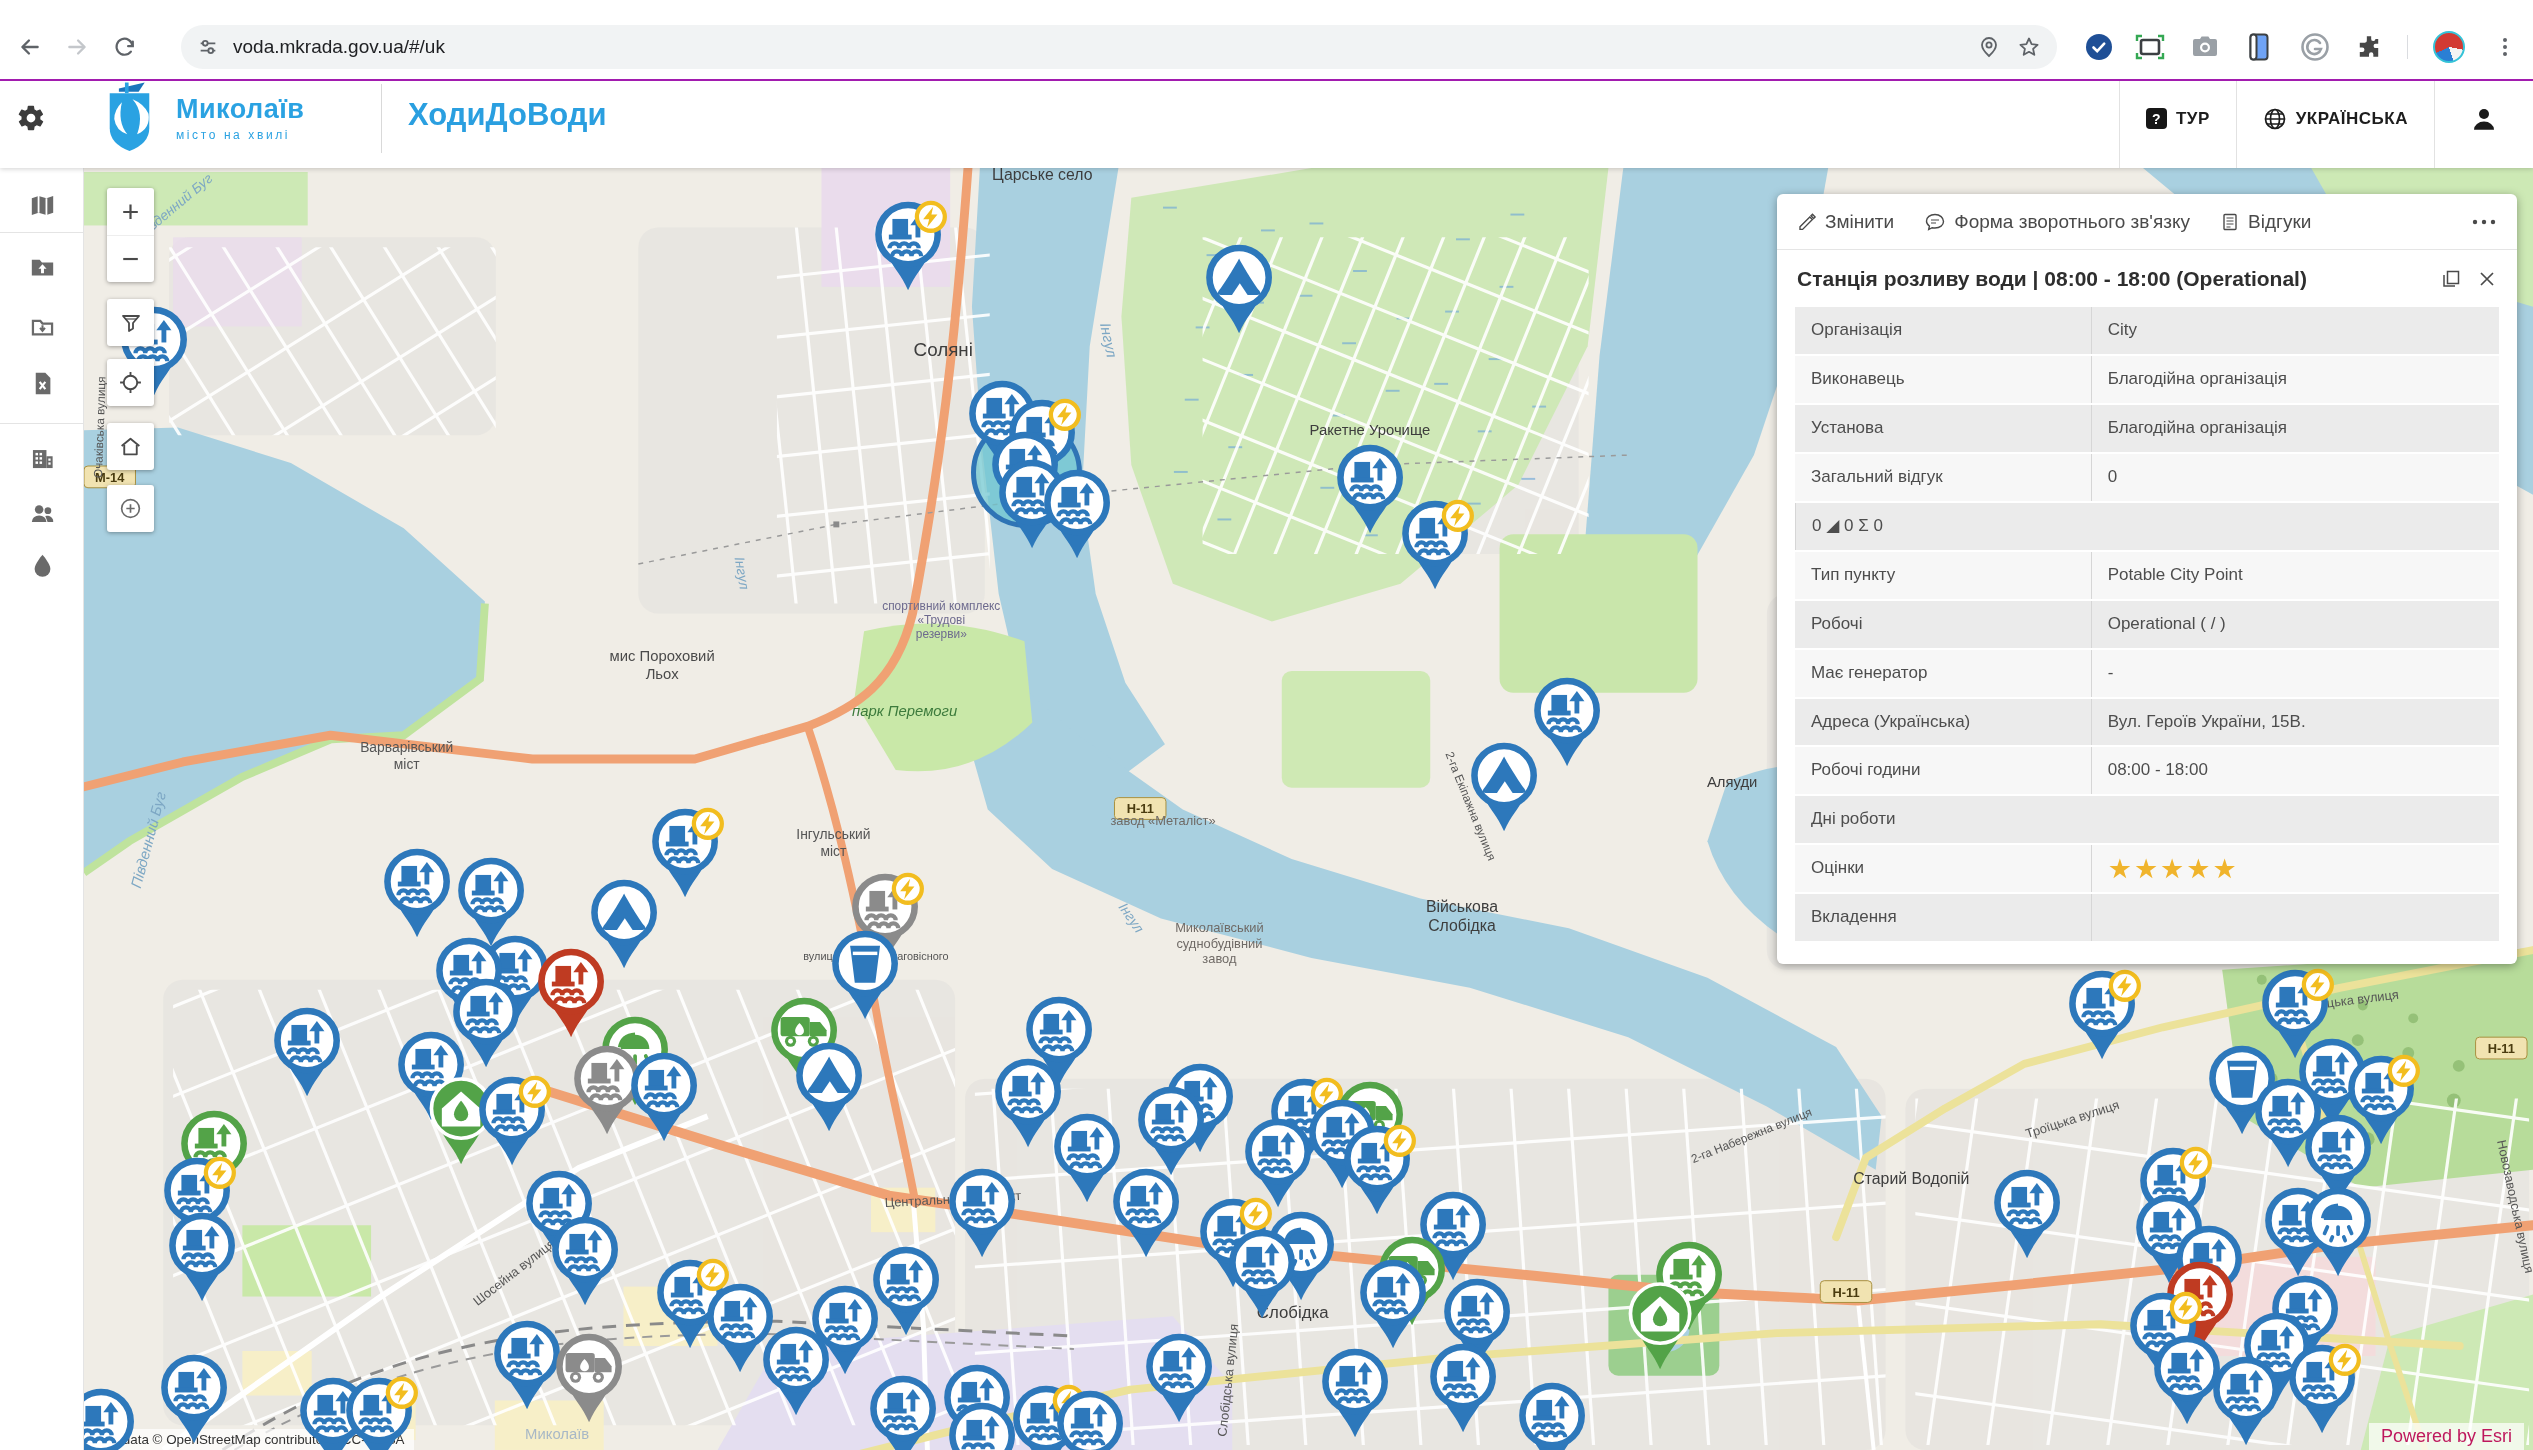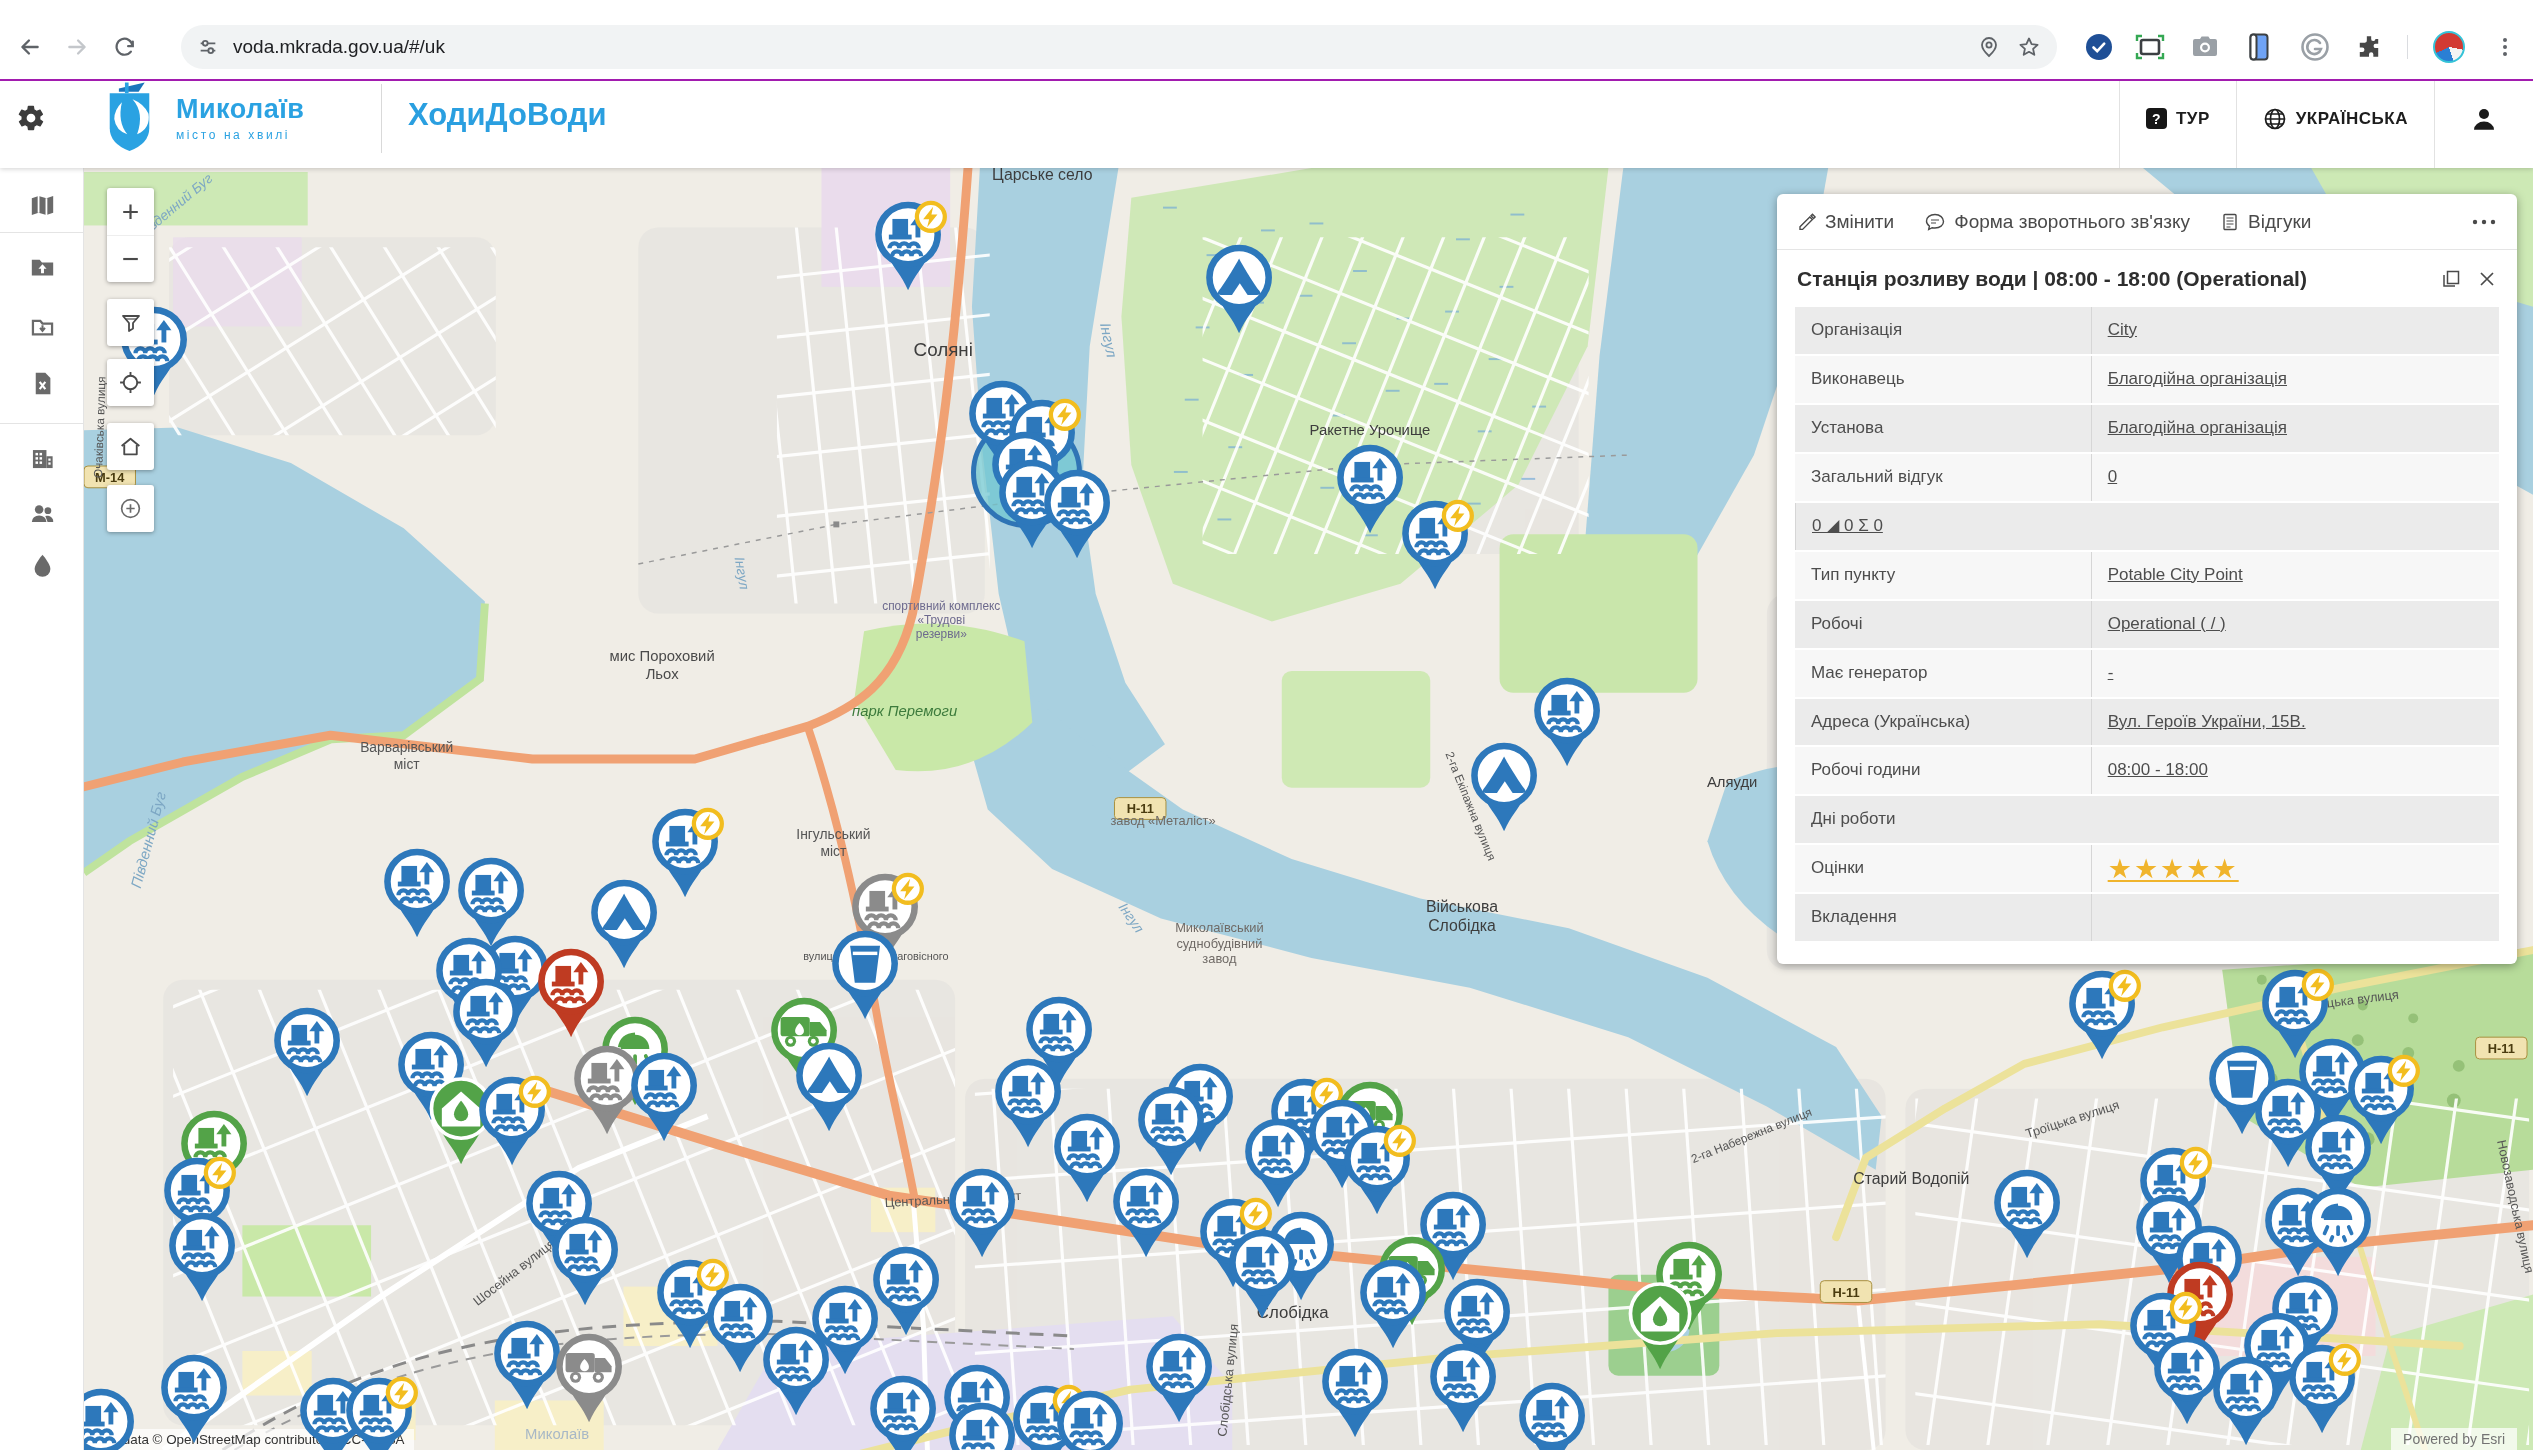--- a/index.html
+++ b/index.html
@@ -56,40 +56,40 @@
   
   .mc-group { position:absolute; left:23px; width:47px; background:#fff; border-radius:3px;
     box-shadow:0 1px 4px rgba(0,0,0,.35); z-index:20; }
   .mc-btn { width:47px; height:47px; display:flex; align-items:center; justify-content:center;
     font-size:30px; color:#4a4a4a; cursor:pointer; }
   .mc-btn + .mc-btn { border-top:1px solid #eee; }
 
   
   #attr-l { position:absolute; left:0; bottom:0; background:rgba(255,255,255,.72);
     font-size:13.4px; color:#323232; padding:3px 9px; z-index:22; }
-  #attr-r { position:absolute; right:16px; bottom:0; background:rgba(255,255,255,.72);
-    font-size:14px; color:#737373; padding:3px 12px; z-index:22; }
+  #attr-r { position:absolute; right:9px; bottom:0; background:rgba(255,255,255,.72);
+    font-size:18px; color:#be185d; padding:3px 12px; z-index:22; }
 
   
   #popup { position:absolute; left:1777px; top:194px; width:740px; height:770px; background:#fff;
     border-radius:6px; box-shadow:0 2px 10px rgba(0,0,0,.35); z-index:35; overflow:hidden; }
   #pp-actions { height:56px; display:flex; align-items:center; padding:0 20px; gap:30px;
     border-bottom:1px solid #e5e5e5; }
   .pp-act { display:flex; align-items:center; gap:8px; font-size:19px; color:#4a4a4a; cursor:pointer; }
   #pp-more { margin-left:auto; cursor:pointer; display:flex; align-items:center; }
   #pp-titlebar { display:flex; align-items:flex-start; padding:17px 20px 12px 20px; }
   #pp-title { font-size:21px; font-weight:bold; color:#2e2e2e; flex:1; }
   .pp-tic { margin-left:16px; cursor:pointer; margin-top:2px; }
   #pp-table { margin:4px 18px 0 18px; }
   .pp-row { display:grid; grid-template-columns:42% 58%; border-bottom:2px solid #fff;
     min-height:47px; }
   .pp-row.odd { background:#ebebeb; }
   .pp-row.even { background:#f7f7f7; }
   .pp-lab, .pp-val { padding:12px 16px; font-size:17px; color:#4d4d4d; line-height:1.35; }
-  .pp-val { border-left:1px solid #d6d6d6;text-decoration:underline; }
+  .pp-val { border-left:1px solid #d6d6d6; }
   .pp-val.stars { color:#f0b42c; font-size:27px; letter-spacing:2px; padding-top:6px; padding-bottom:4px; }
 
   svg { display:block; }
 </style>
 </head>
 <body>
 
 <div id="chrome">
   <div class="nav-ic" style="left:8px">
     <svg width="26" height="26" viewBox="0 0 24 24" fill="none" stroke="#5f6368" stroke-width="2.2" stroke-linecap="round" stroke-linejoin="round">

